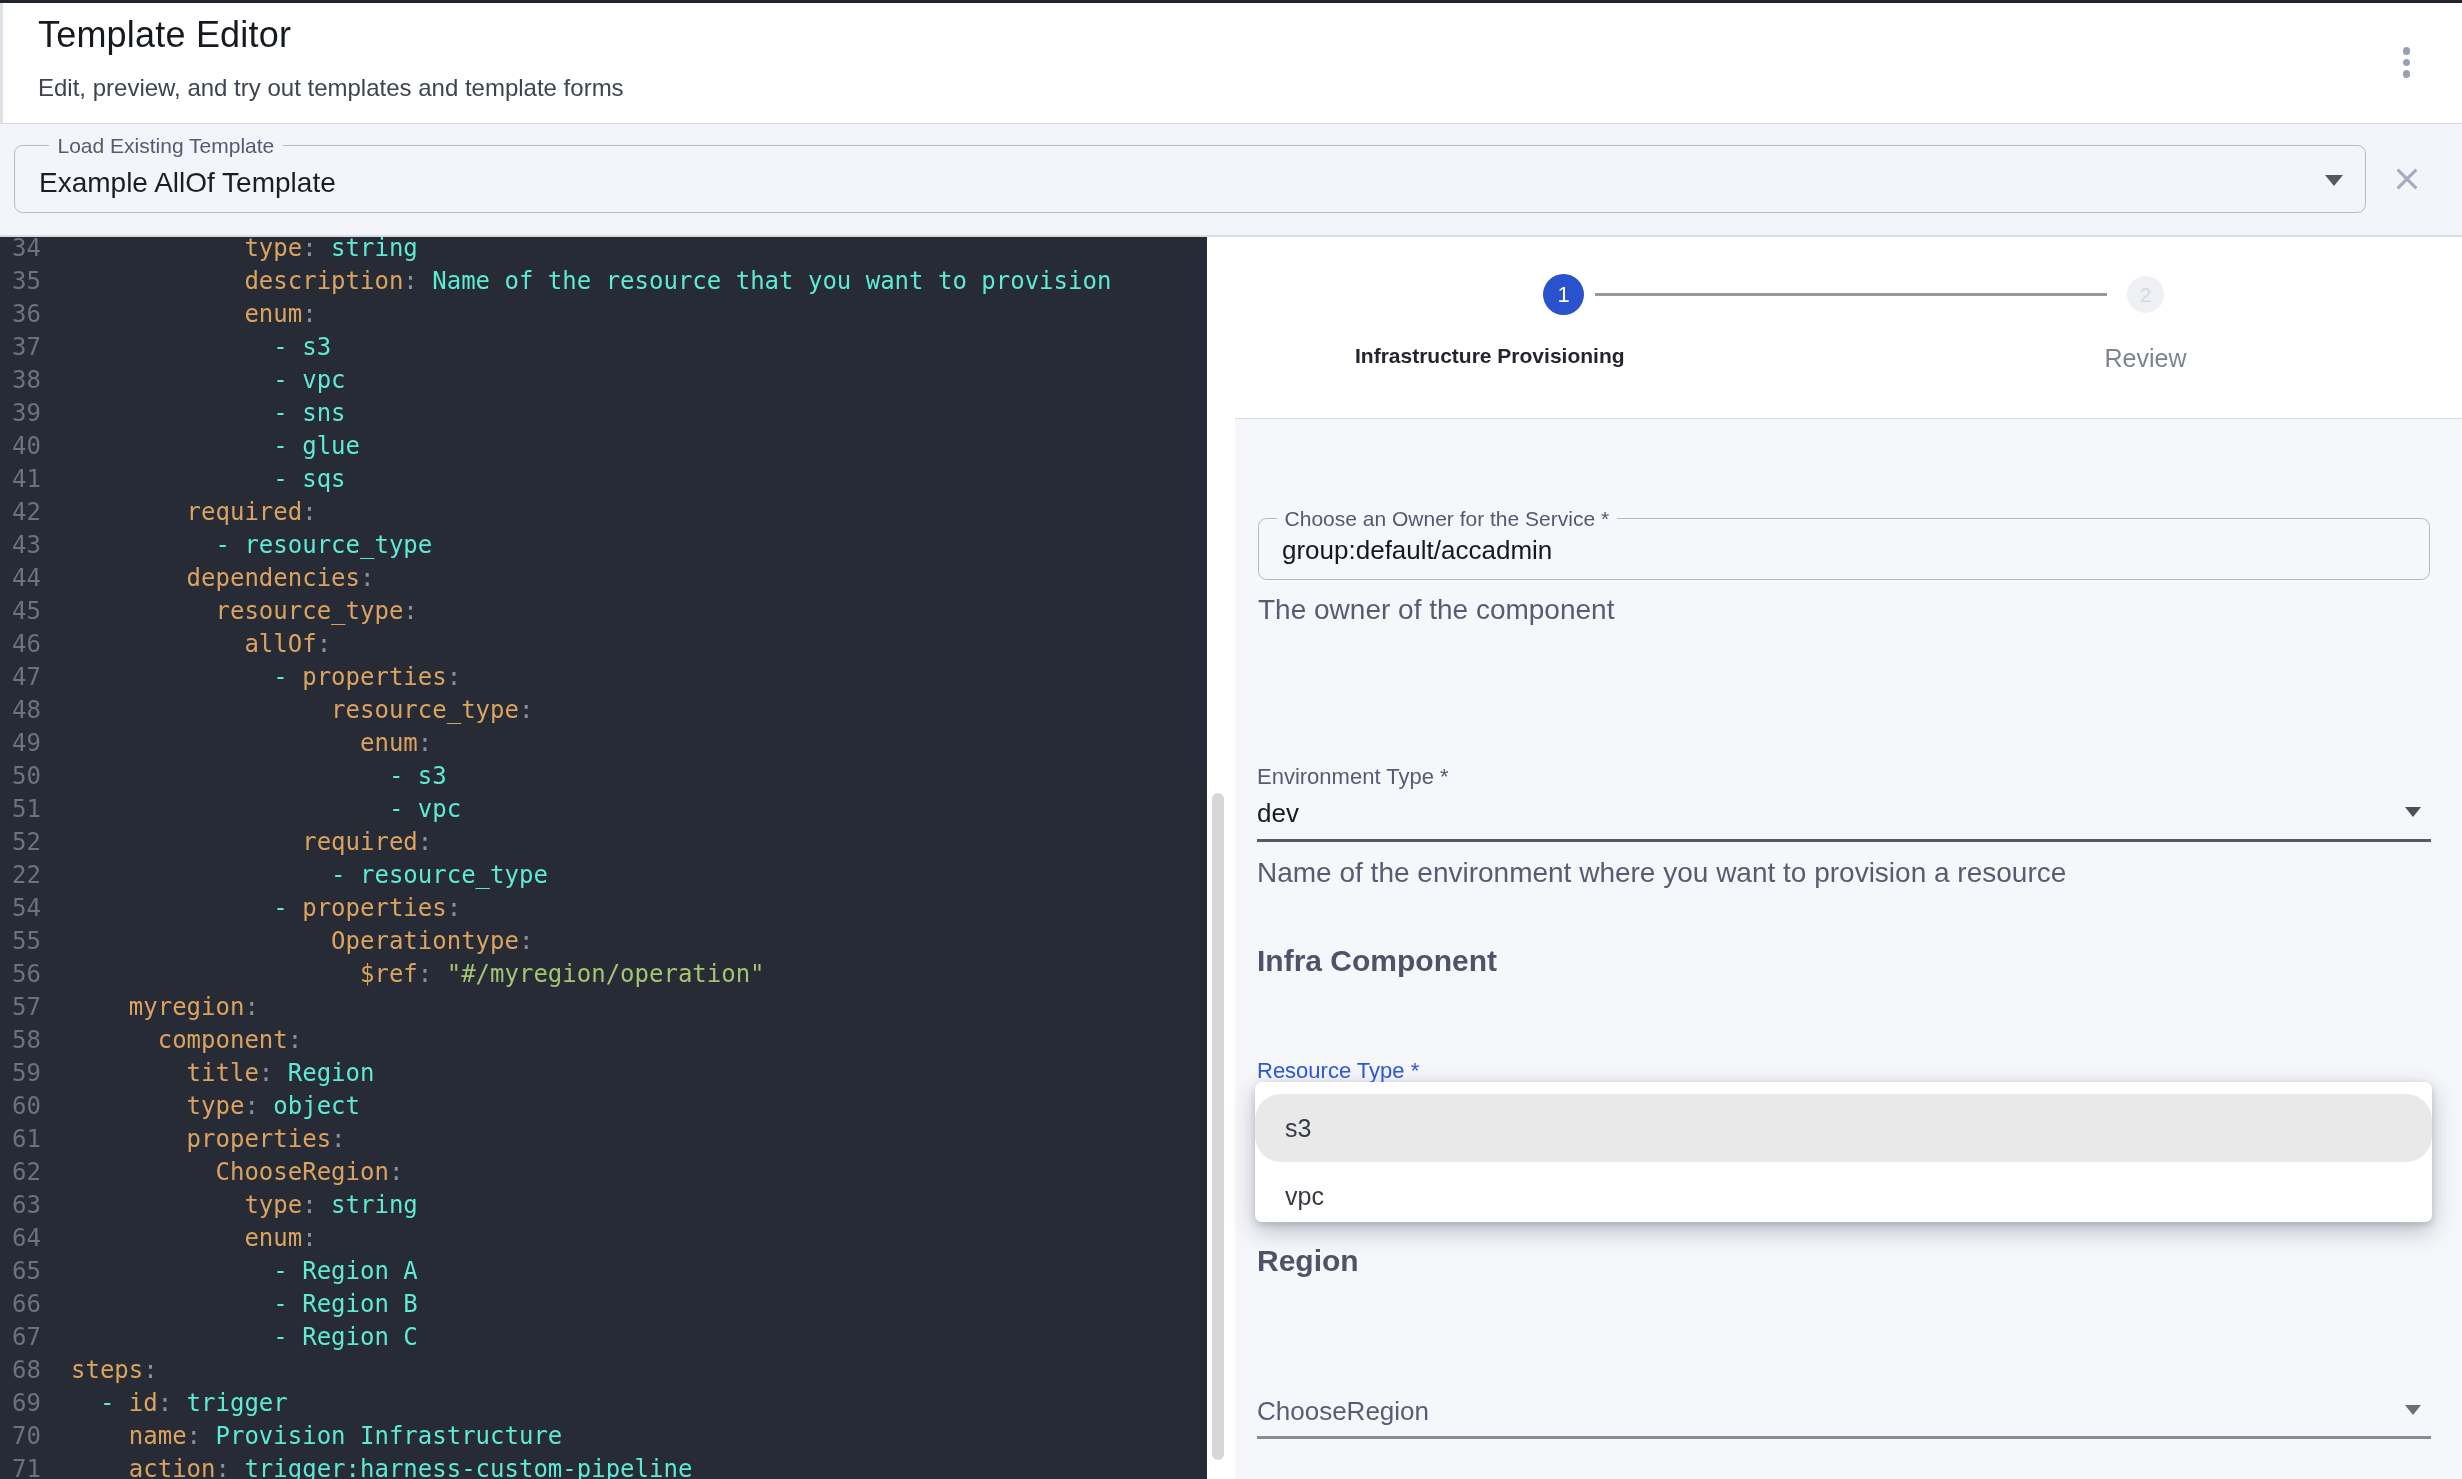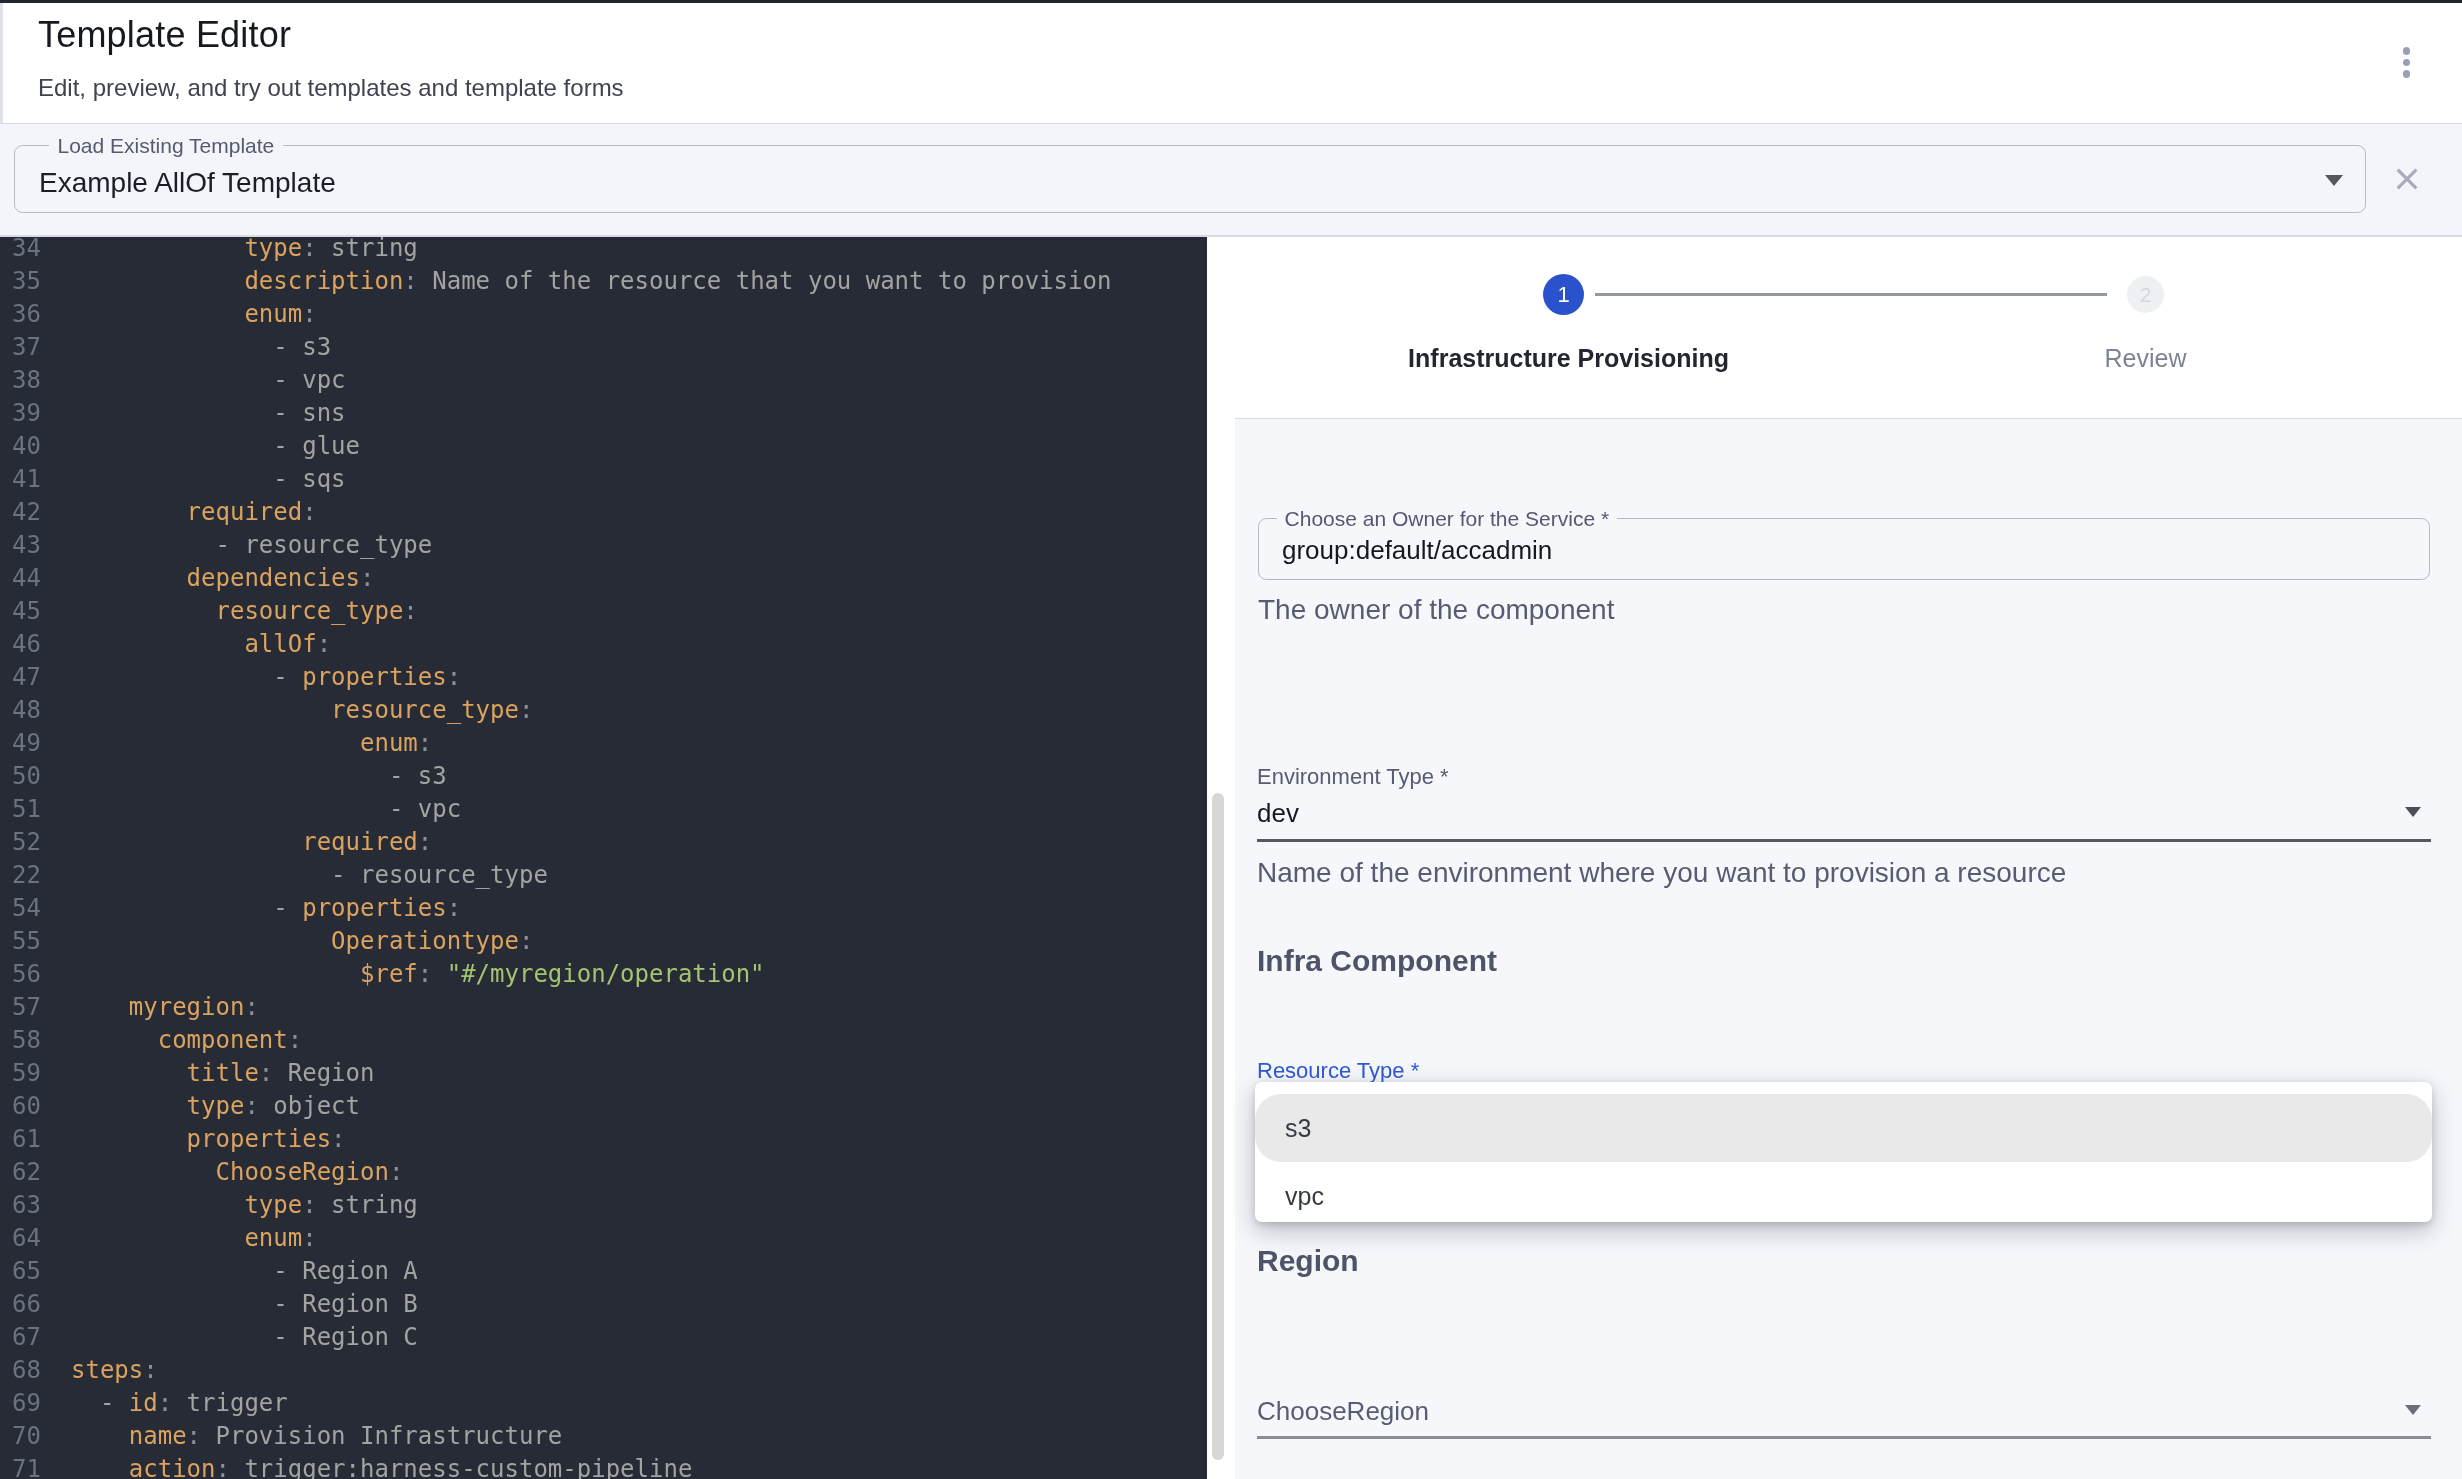--- a/index.html
+++ b/index.html
@@ -35,35 +35,35 @@
 
   
   .code-panel { left:0; top:237px; width:1207px; height:1243px; background:#262b35; overflow:hidden;
                 font-family:"DejaVu Sans Mono", monospace; font-size:24px; }
   .code-lines { position:absolute; left:0; top:-5px; width:100%; }
   .code-line { height:33px; line-height:33px; white-space:pre; display:flex; }
   .code-line .num { width:41px; text-align:right; color:#6b7380; flex:none; }
   .code-line .src { margin-left:30px; }
   .tok-key { color:#dba35f; }
   .tok-pun { color:#8b919c; }
-  .tok-pln { color:#a3a3a3; }
+  .tok-pln { color:#5eead4; }
   .tok-str { color:#a4c472; }
 
   
   .scroll-gutter { left:1207px; top:237px; width:28px; height:1243px; background:#ffffff; }
   .scroll-thumb { left:1212px; top:793px; width:12px; height:667px; background:#d7d7d9; border-radius:6px; cursor:pointer; }
 
   
   .stepper-area { left:1235px; top:237px; width:1228px; height:181px; background:#ffffff; }
   .step-circle { border-radius:50%; display:flex; align-items:center; justify-content:center; }
   .step-1 { left:1543px; top:274px; width:41px; height:41px; background:#2a52cc; color:#ffffff;
             font-size:22px; font-weight:500; }
   .step-2 { left:2127px; top:276px; width:37px; height:37px; background:#eff0f4; color:#d3d6e0; font-size:21px; }
   .step-connector { left:1595px; top:293px; width:512px; height:2.5px; background:#94989f; }
-  .step-label-1 { left:1399px; top:344px; width:330px; text-align:right; font-size:25px;
+  .step-label-1 { left:1355px; top:344px; width:330px; text-align:left; font-size:21px;
                   font-weight:600; color:#23262e; }
   .step-label-2 { left:2061px; top:344px; width:169px; text-align:center; font-size:25px; color:#7e8394; }
   .panel-divider { left:1235px; top:418px; width:1228px; height:1.7px; }
   .form-area { left:1235px; top:419px; width:1228px; height:1060px; background:#f6f7fb; }
 
   
   .owner-box { left:1258px; top:518px; width:1172px; height:62px; border:1.7px solid #b4b7c4;
                border-radius:8.5px; cursor:text; }
   .owner-label { left:1277px; top:507px; font-size:21px; color:#545971; background:#f6f7fb; padding:0 7.6px; }
   .owner-value { left:1282px; top:535px; font-size:26px; color:#15181e; }

